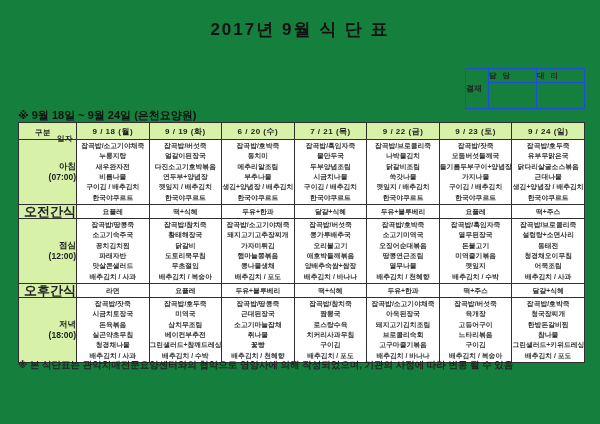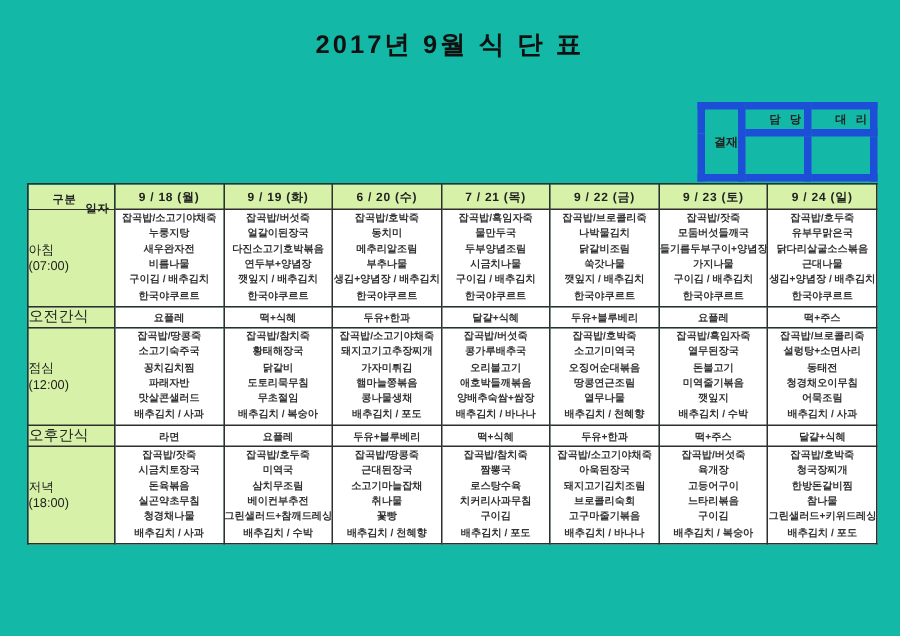--- a/index.html
+++ b/index.html
@@ -1,31 +1,31 @@
 <!DOCTYPE html>
 <html><head>
 <meta charset="utf-8">
 <style>
   html,body{margin:0;padding:0;background:#e8e8e8;}
   #page{
-    position:relative;width:600px;height:424px;background:#14b8a6;
+    position:relative;width:600px;height:424px;background:#15803d;
     font-family:"Liberation Sans","DejaVu Sans",sans-serif;color:#222;
     overflow:hidden;margin:0 auto;
   }
   
   .title{
     position:absolute;top:18px;left:0;width:100%;text-align:center;
     font-size:17px;font-weight:bold;letter-spacing:2px;color:#111;
   }
   
   .approval{
     position:absolute;top:68px;right:15px;width:120px;height:40px;
     border-collapse:collapse;table-layout:fixed;
   }
-  .approval td{border:5px solid #1d4ed8;padding:0;text-align:right;vertical-align:middle;}
+  .approval td{border:1px solid #1d4ed8;padding:0;text-align:left;vertical-align:middle;}
   .ap-label{width:22px;font-size:8px;font-weight:bold;word-break:break-all;line-height:9px;color:#222;}
   .ap-h{height:13px;font-size:7.5px;font-weight:bold;letter-spacing:2px;color:#222;}
   .ap-empty{height:25px;}
   
   .week{
     position:absolute;top:108px;left:18px;font-size:11px;font-weight:bold;color:#111;
   }
   
   .menu{
     position:absolute;top:122px;left:18px;width:567px;
@@ -43,23 +43,23 @@
       linear-gradient(to bottom right,
         rgba(0,0,0,0) calc(50% - 0.6px),
         #333 calc(50% - 0.6px),
         #333 calc(50% + 0.6px),
         rgba(0,0,0,0) calc(50% + 0.6px)),
       #d7f2a8;
   }
   .c-top{position:absolute;top:11px;right:3px;font-size:7.5px;font-weight:bold;}
   .c-bottom{position:absolute;bottom:1px;left:16px;font-size:7.5px;font-weight:bold;}
   .row-label{
-    background:#d7f2a8;text-align:left;font-size:8.5px;font-weight:normal;color:#222;line-height:11px;
-  }
-  .snack-row .row-label{font-size:10px;height:13px;line-height:13px;}
+    background:#d7f2a8;text-align:right;font-size:8.5px;font-weight:bold;color:#222;line-height:11px;
+  }
+  .snack-row .row-label{font-size:13px;height:13px;line-height:13px;}
   .meal-row td{height:64px;text-align:center;background:#fff;}
   .snack-row td{height:13px;text-align:center;background:#fff;font-size:6.8px;font-weight:bold;color:#333;}
   .menu-line{
     font-size:6.8px;font-weight:bold;color:#333;line-height:10.4px;white-space:nowrap;
     overflow:hidden;text-align:center;
   }
   
   .foot{
     position:absolute;left:18px;font-size:9.5px;font-weight:bold;color:#222;white-space:nowrap;
   }
@@ -80,20 +80,21 @@
         <td class="ap-h">담 당</td>
         <td class="ap-h">대 리</td>
       </tr>
       <tr>
         <td class="ap-empty"></td>
         <td class="ap-empty"></td>
       </tr>
     </tbody>
   </table>
 
+  <div class="week">※ 9월  18일  ~  9월  24일  (은천요양원)</div>
 
   <table class="menu">
     <colgroup>
       <col class="c-label">
       <col>
         <col>
         <col>
         <col>
         <col>
         <col>
@@ -321,14 +322,15 @@
             <div class="menu-line">청국장찌개</div>
             <div class="menu-line">한방돈갈비찜</div>
             <div class="menu-line">참나물</div>
             <div class="menu-line">그린샐러드+키위드레싱</div>
             <div class="menu-line">배추김치 / 포도</div>
           </td>
         </tr>
       </tbody>
   </table>
 
+  <div class="foot foot1">※ 본 식단표는 관악치매전문요양센터와의 협약으로 영양사에 의해 작성되었으며, 기관의 사정에 따라 변동 될 수 있음</div>
 
 </div>
 
 </body></html>

